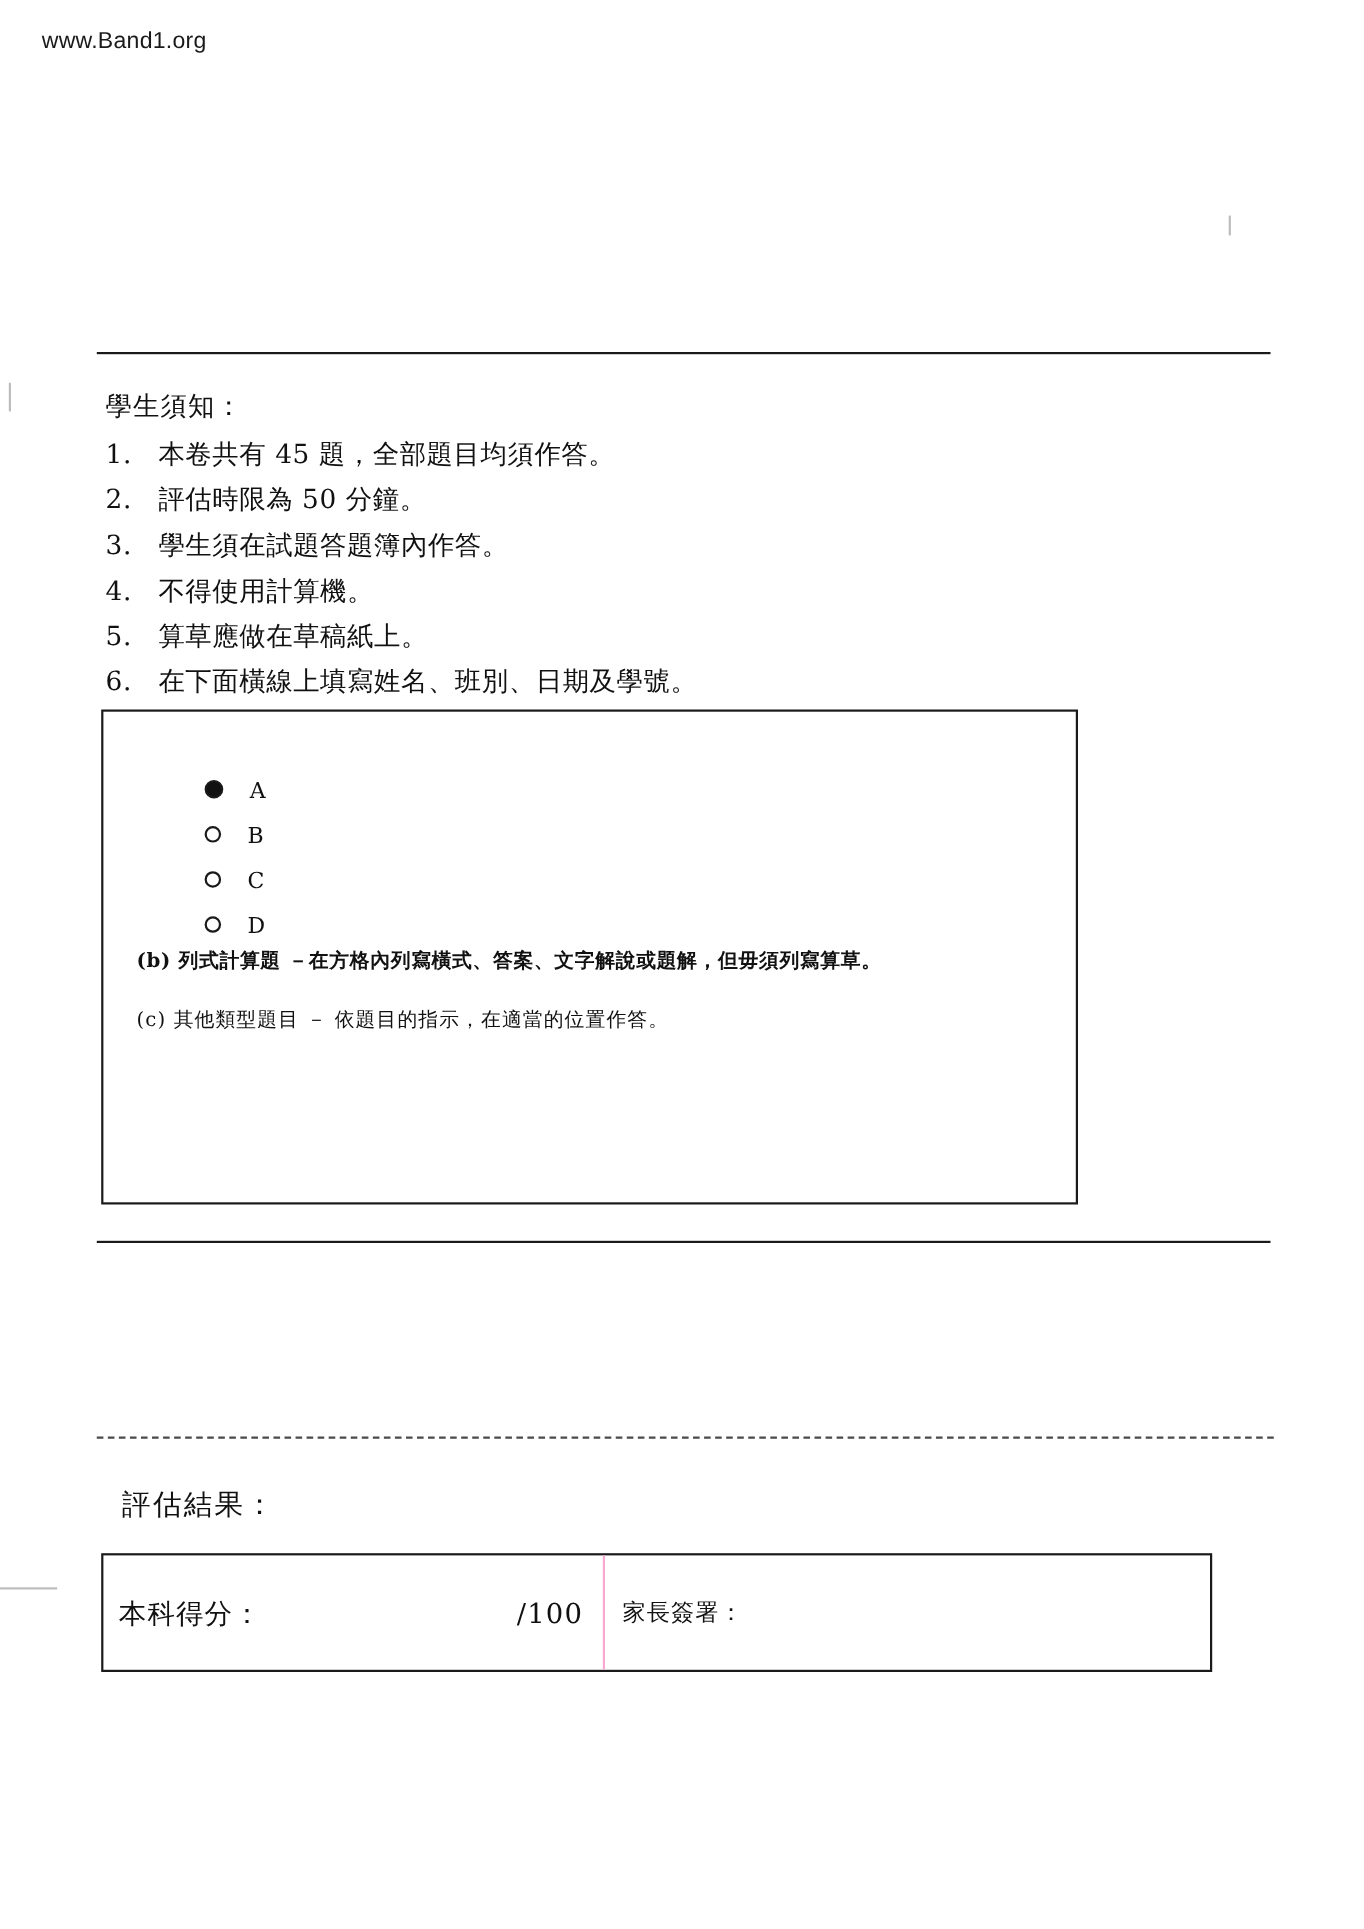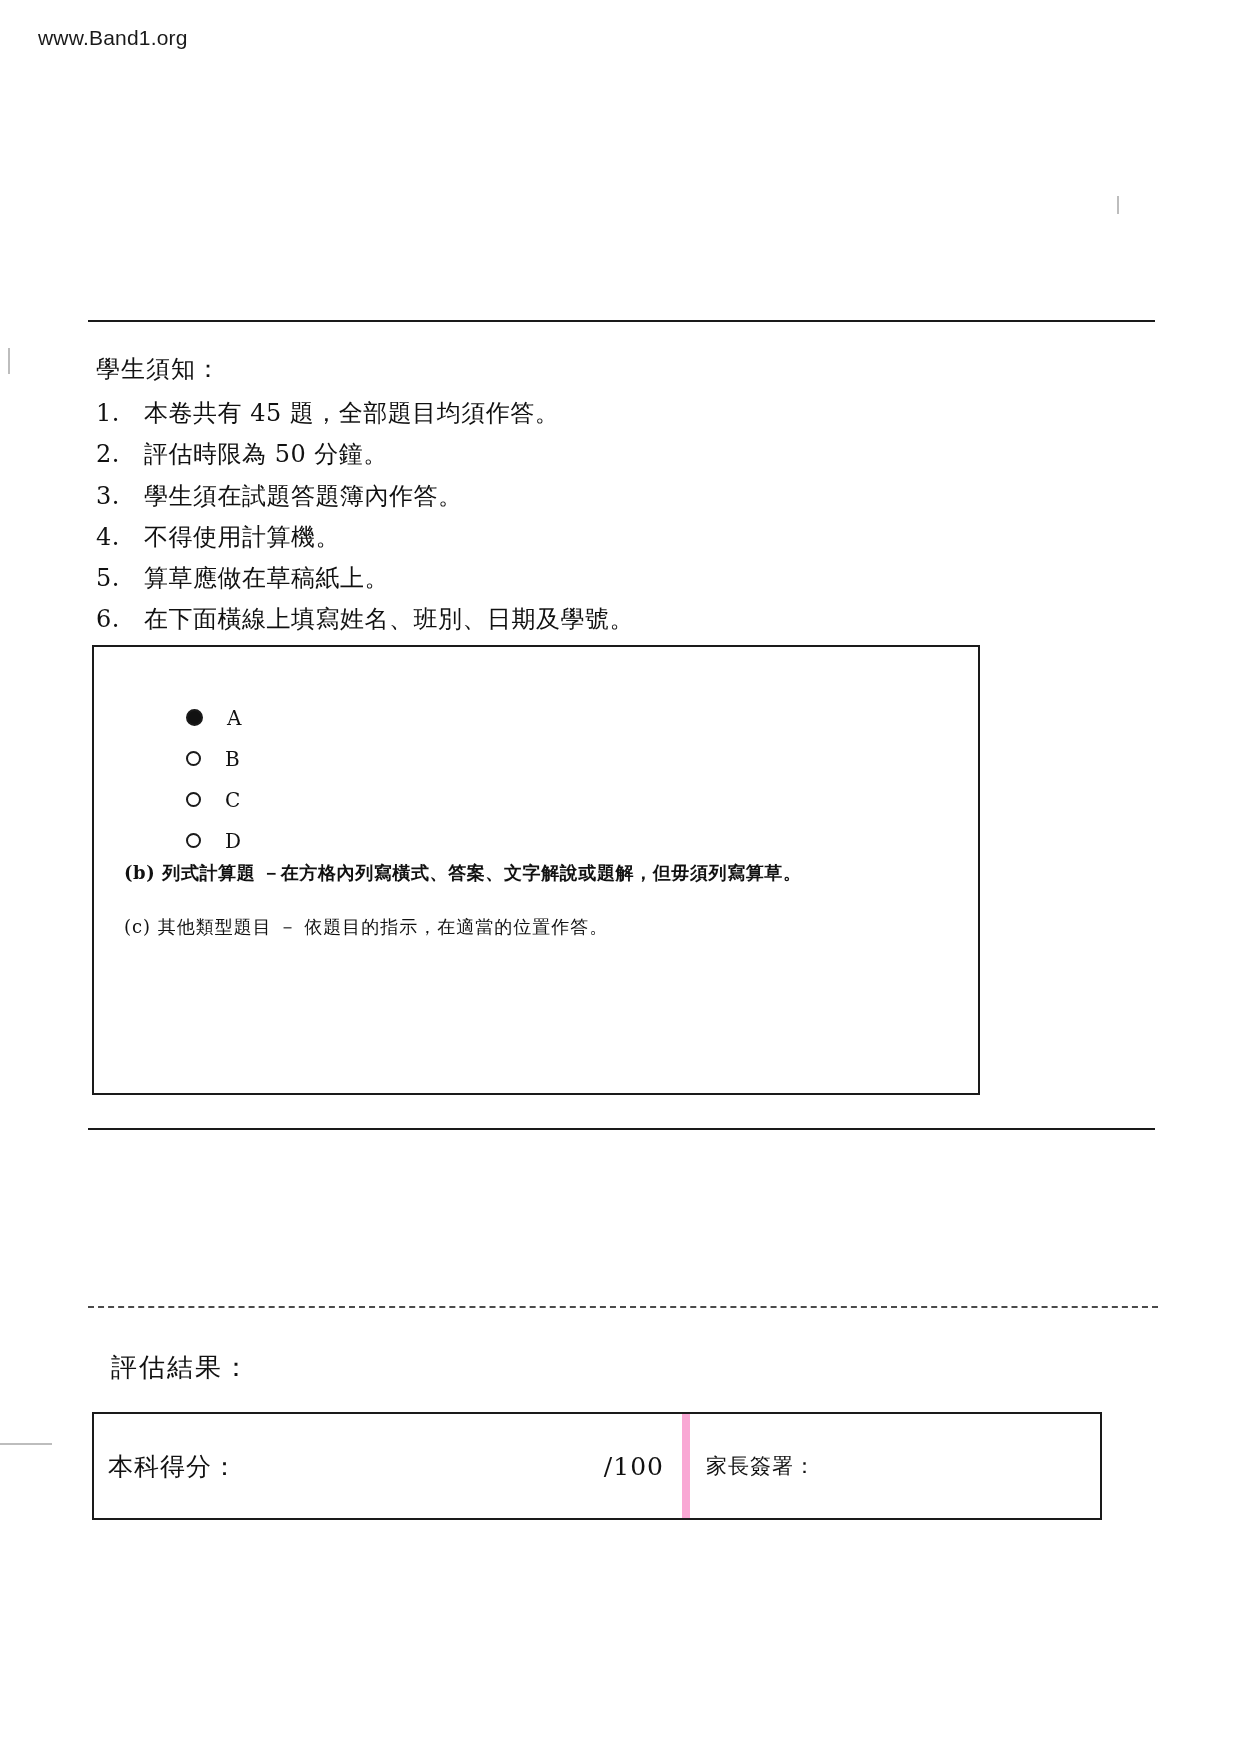--- a/index.html
+++ b/index.html
@@ -217,22 +217,22 @@
     position: absolute;
     left: 92px;
     top: 1412px;
     width: 1010px;
     height: 108px;
     border: 2px solid #1a1a1a;
     box-sizing: border-box;
     display: flex;
   }
   .cell-score {
-    width: 596px;
-    border-right: 8px solid #f9a8d4;
+    width: 456px;
+    border-right: 2px solid #f9a8d4;
     box-sizing: border-box;
     display: flex;
     align-items: center;
     justify-content: space-between;
     padding: 0 18px 0 14px;
     font-size: 25px;
     letter-spacing: 1px;
   }
   .cell-sign {
     flex: 1;

